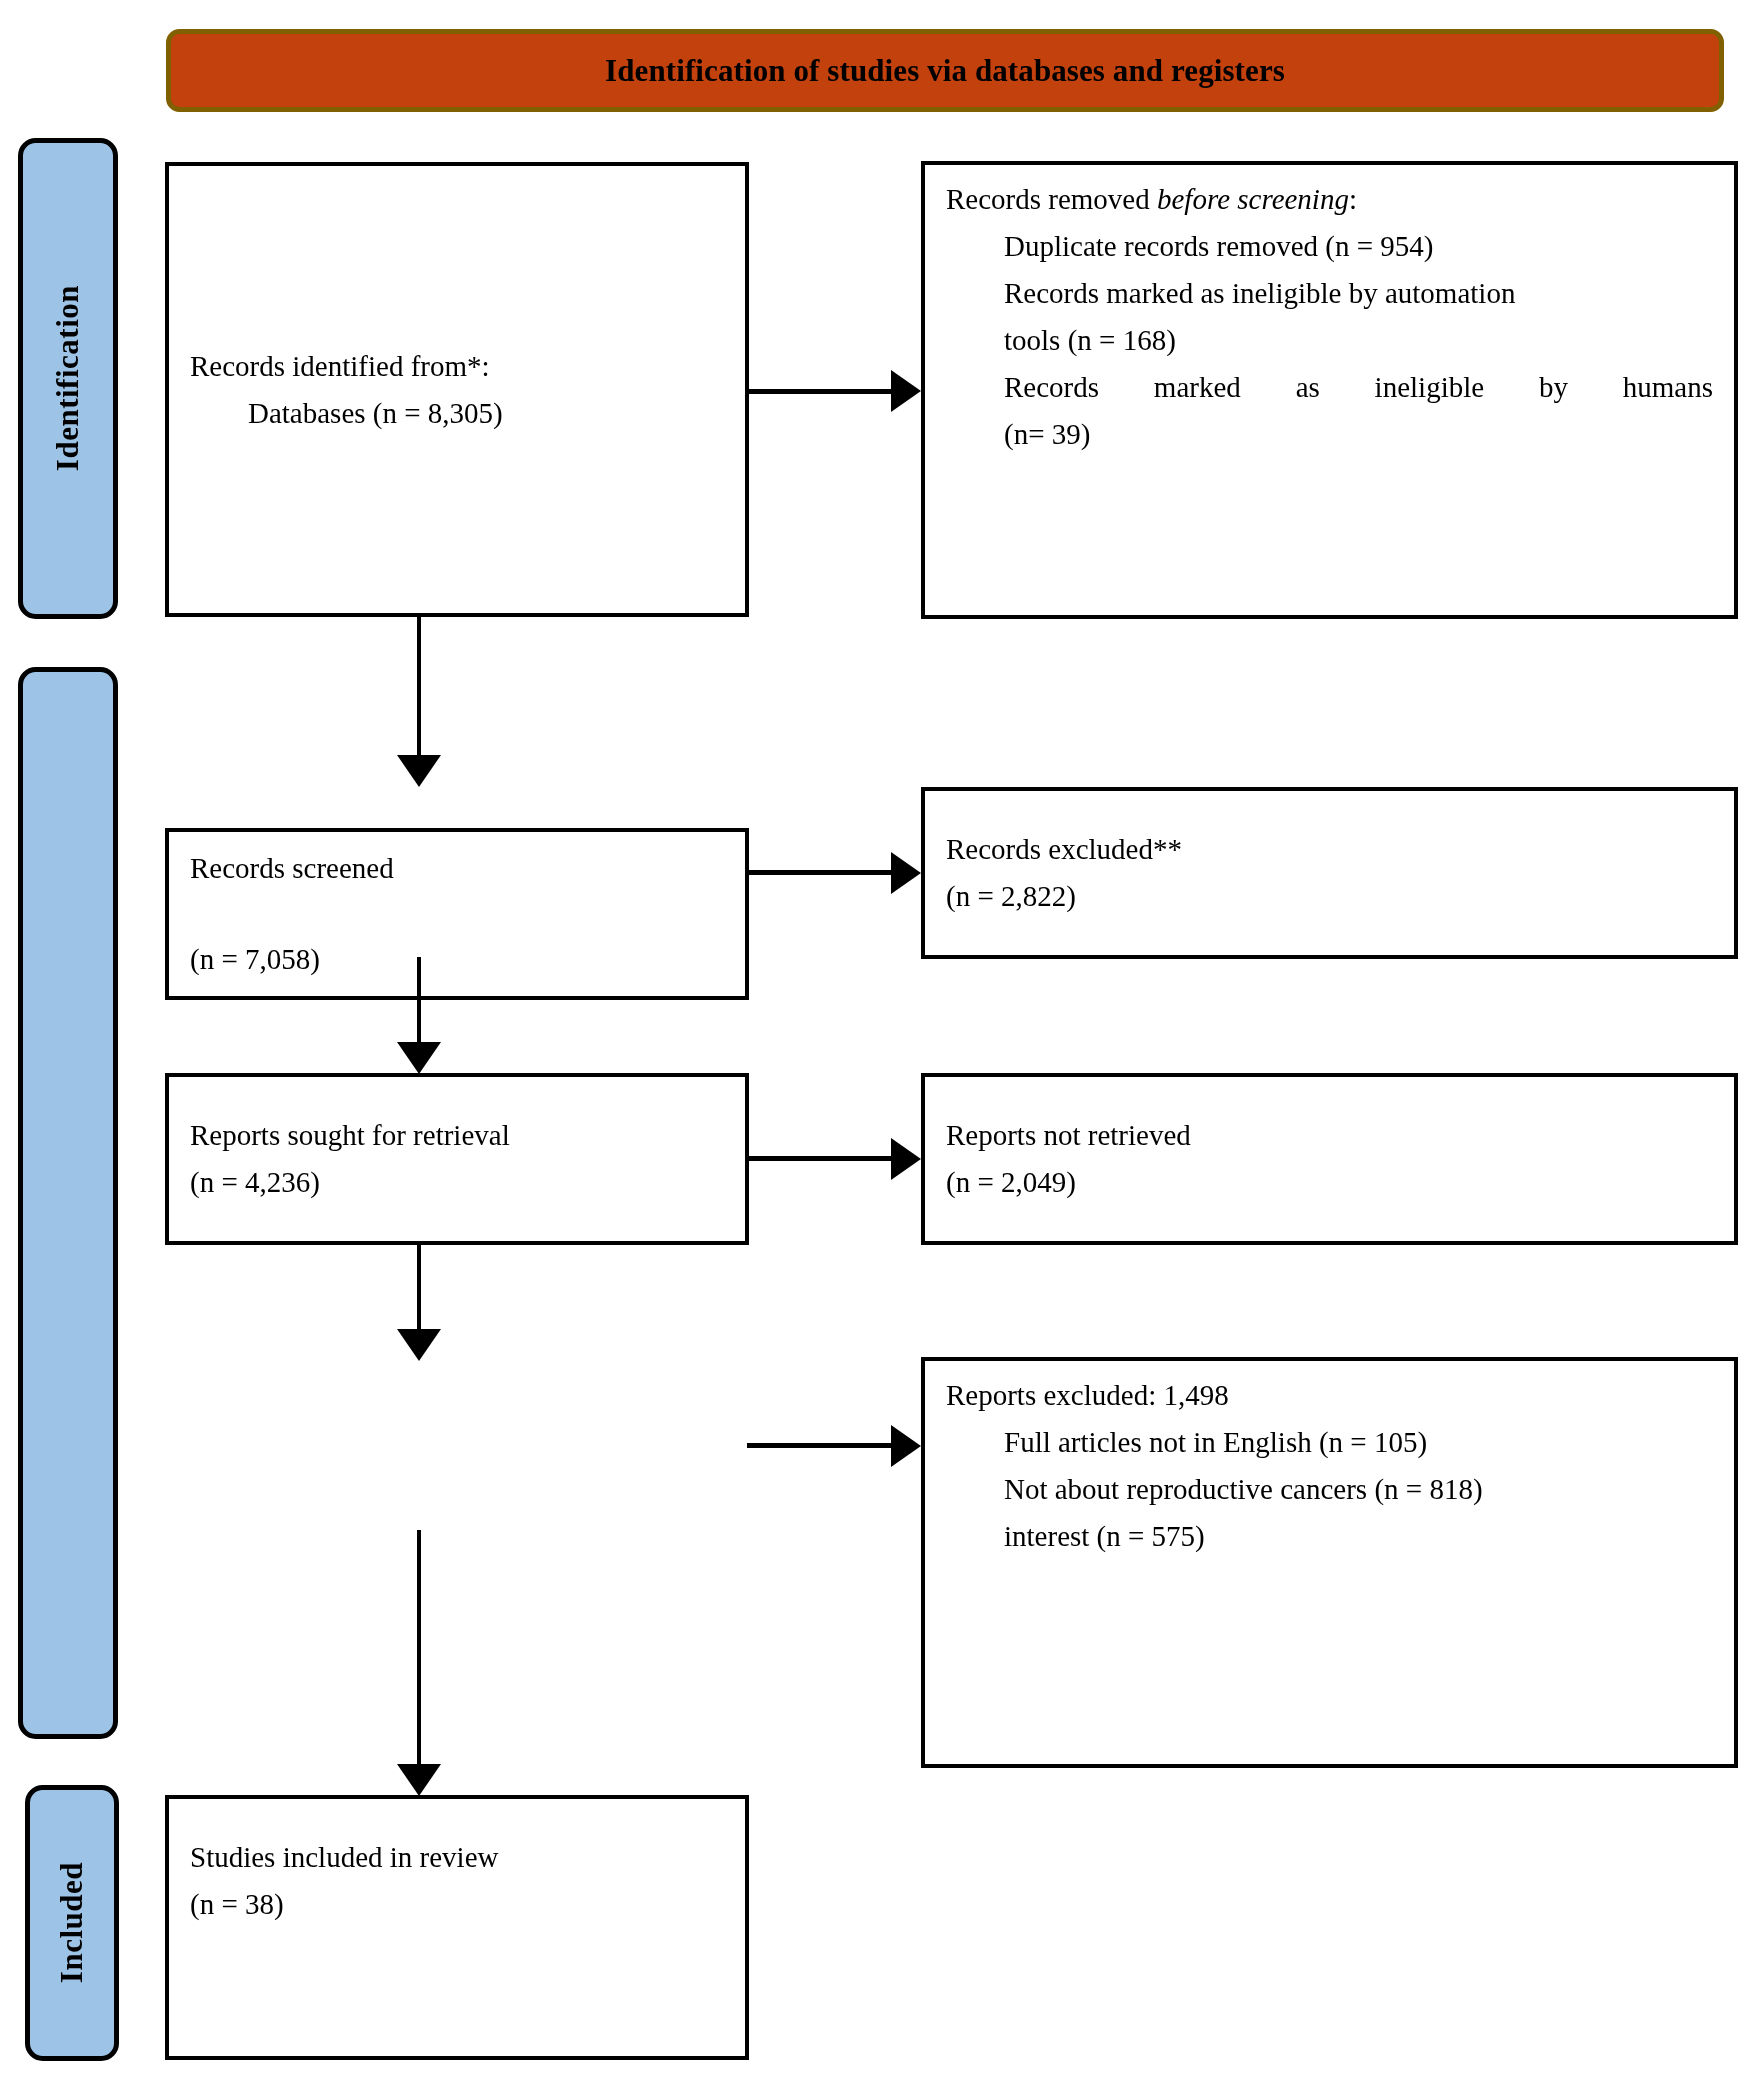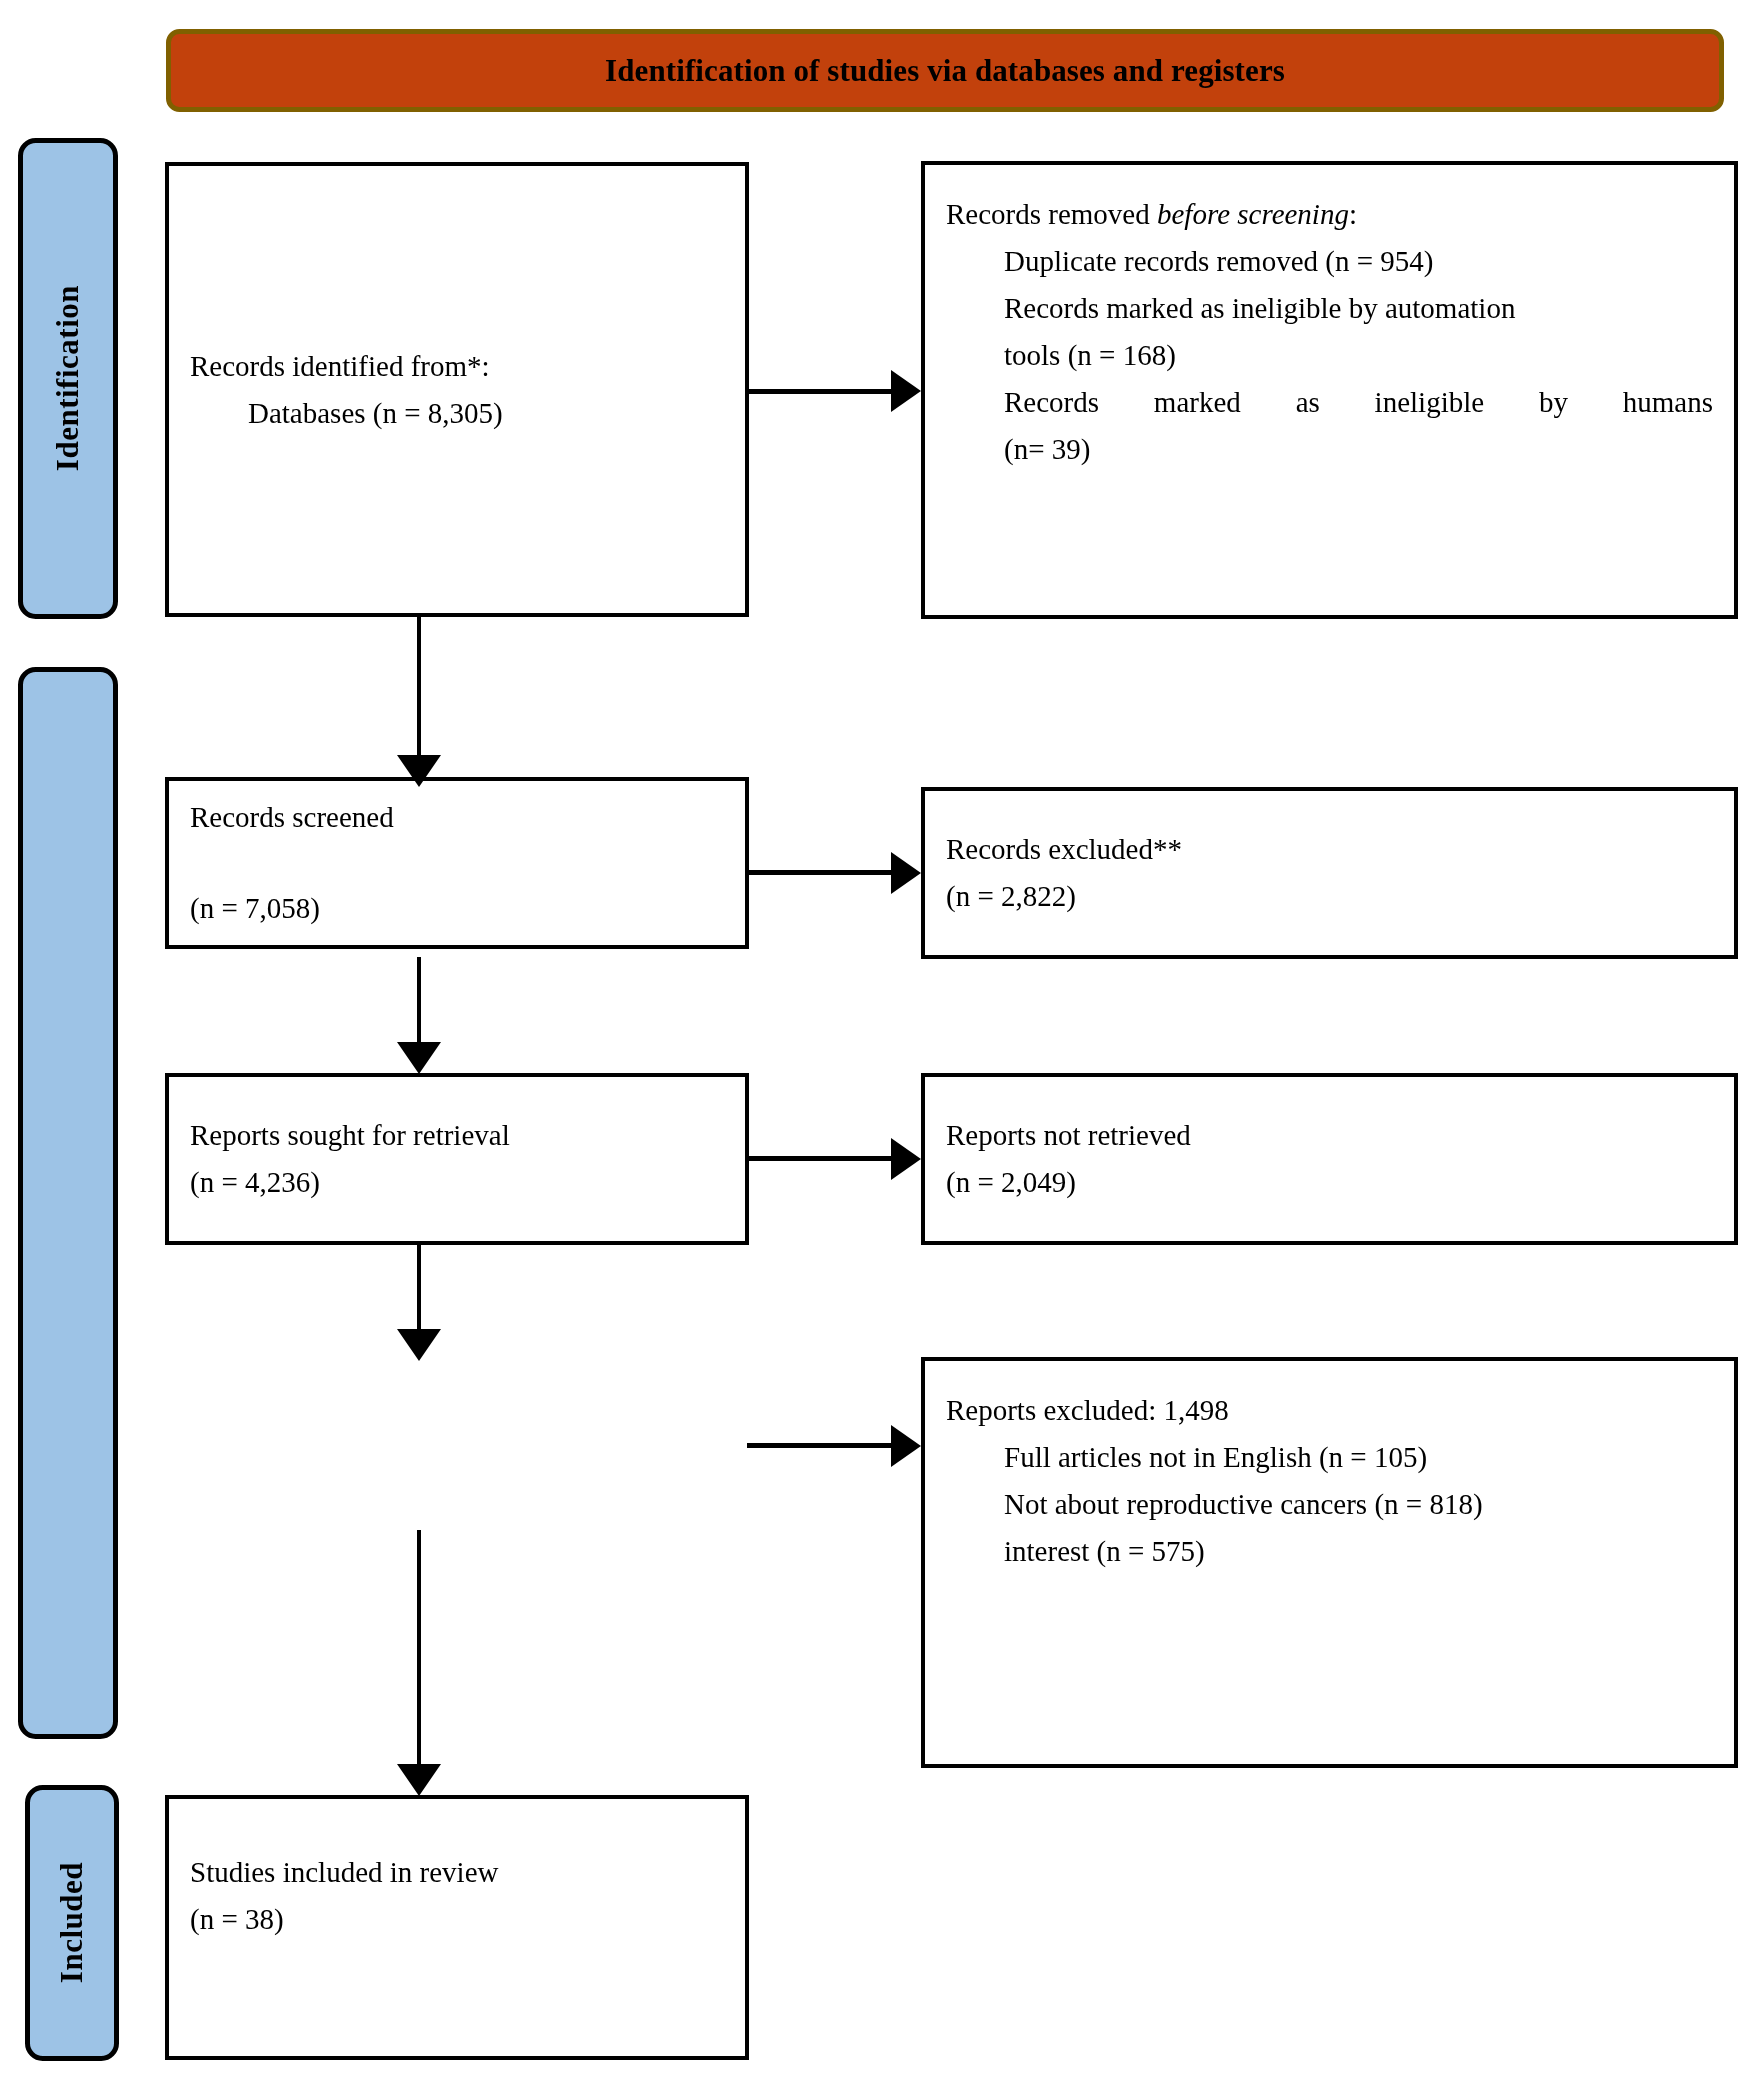--- a/index.html
+++ b/index.html
@@ -56,36 +56,36 @@
   #stage-identification{ left:18px;  top:138px;  width:100px; height:481px; }
   #stage-screening    { left:18px;  top:667px; width:100px; height:1072px; }
   #stage-included     { left:25px;  top:1785px; width:94px; height:276px; }
 
   
   .box{
     position:absolute;
     background:#ffffff;
     border:4.7px solid #000;
     box-sizing:border-box;
-    padding:26px 21px;
+    padding:11px 21px;
   }
   .box p{
     margin:0;
     font-size:29px;
     line-height:1.62;
     white-space:nowrap;
   }
   .box p.wrap{ white-space:normal; }
   .indent{ padding-left:58px; }
   .just{ text-align:justify; text-align-last:justify; }
   .ital{ font-style:italic; }
 
   #box-identified      { left:165px;  top:162px;  width:584px; height:455px; }
   #box-removed         { left:921px; top:161px;  width:817px; height:458px; }
-  #box-screened        { left:165px;  top:777px; width:584px; height:172px;gap:44px; }
+  #box-screened        { left:165px;  top:828px; width:584px; height:172px;gap:44px; }
   #box-excluded        { left:921px; top:787px; width:817px; height:172px; }
   #box-sought          { left:165px;  top:1073px; width:584px; height:172px; }
   #box-not-retrieved   { left:921px; top:1073px; width:817px; height:172px; }
   #box-assessed        { left:165px;  top:1360px; width:584px; height:172px; }
   #box-reports-excluded{ left:921px; top:1357px; width:817px; height:411px; }
   #box-included        { left:165px;  top:1795px; width:584px; height:265px; }
 
   
   .vcenter{ display:flex; flex-direction:column; justify-content:center; }
 

